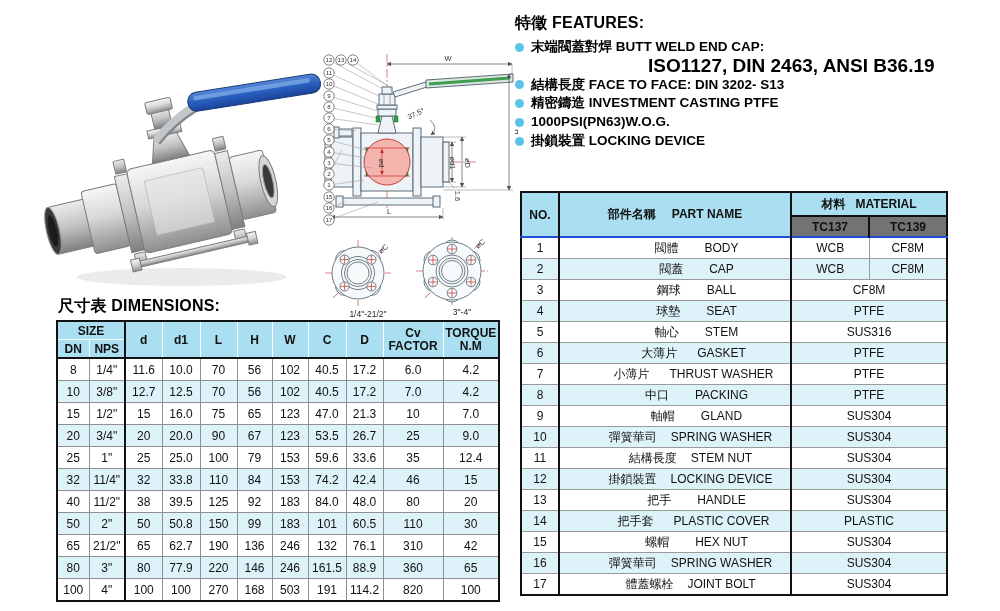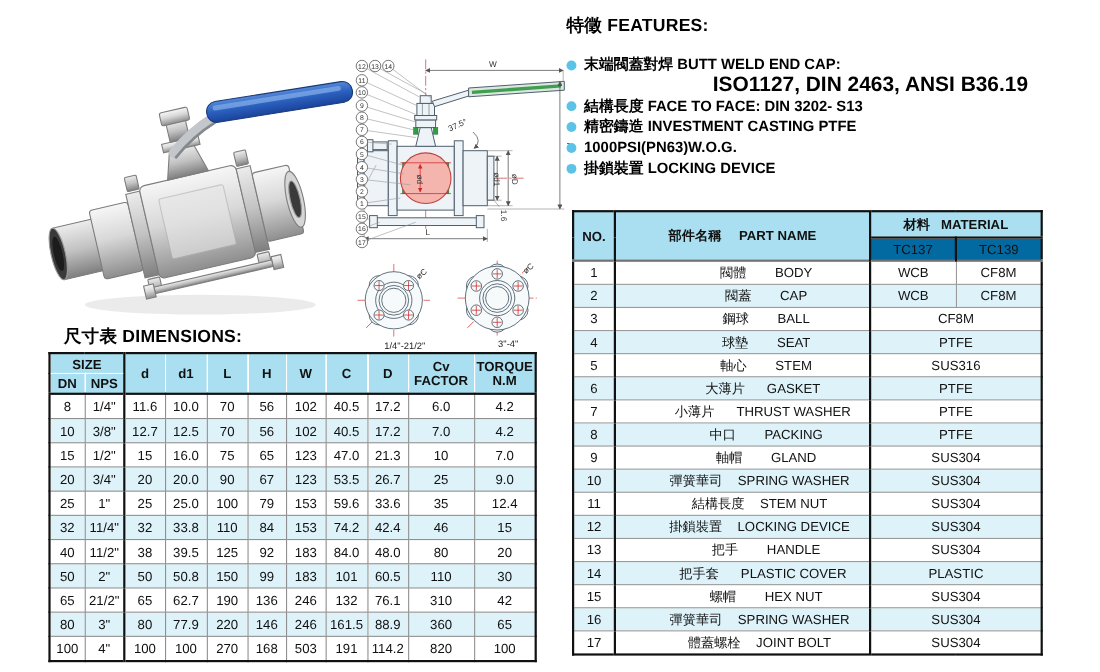--- a/index.html
+++ b/index.html
@@ -5,45 +5,45 @@
   html,body{margin:0;padding:0;background:#fff;}
   #canvas{position:relative;width:1000px;height:611px;background:#ffffff;overflow:hidden;
           font-family:"Liberation Sans","DejaVu Sans",sans-serif;color:#111;}
   .abs{position:absolute;}
 
   
   .sec-title{font-size:16px;font-weight:700;color:#000;letter-spacing:.2px;}
 
   
   #features{left:515px;top:13px;width:482px;}
-  .feat-list{margin-top:16px;}
+  .feat-list{margin-top:4px;}
   .feat-item{display:flex;align-items:center;line-height:18.8px;font-size:13.5px;font-weight:700;color:#000;}
   .bullet{flex:0 0 auto;width:9px;height:9px;border-radius:50%;background:#5ac3e6;margin-right:7px;}
   .feat-sub{margin-left:133px;line-height:18.8px;font-size:19px;font-weight:700;color:#000;}
 
   
   table{border-collapse:collapse;table-layout:fixed;font-size:12px;color:#111;}
   th,td{padding:0;text-align:center;overflow:hidden;white-space:nowrap;}
 
   
   #dims-title{left:58px;top:296px;}
-  #dims-table{left:44px;top:320px;width:442px;border:2px solid #111;}
+  #dims-table{left:56px;top:320px;width:442px;border:2px solid #111;}
   #dims-table th{background:#a9dff0;border:1px solid #fdffff;font-weight:700;height:17px;font-size:12px;}
   #dims-table td{border:1px solid #8f8f8f;height:21px;font-weight:400;}
   #dims-table thead{border-bottom:2px solid #111;}
   #dims-table th.thick-r, #dims-table td:nth-child(2){border-right:2.5px solid #111;}
   #dims-table tr.alt td{background:#ddf2f9;}
   .two-line{line-height:12.5px;}
 
   
   #mat-title{left:515px;top:168px;}
   #mat-table{left:520px;top:191px;width:426px;border:2px solid #111;}
   #mat-table th{background:#a9dff0;border:1px solid #fdffff;height:22px;font-weight:700;}
-  #mat-table tr.tc-row th{background:#0369a1;font-weight:400;height:19px;border-top:2px solid #111;}
-  #mat-table thead{border-bottom:2px solid #737373;}
+  #mat-table tr.tc-row th{background:#737373;font-weight:700;height:19px;border-top:2px solid #111;}
+  #mat-table thead{border-bottom:2px solid #1d4ed8;}
   #mat-table td{border:1px solid #9a9a9a;height:20px;font-weight:400;}
   #mat-table td:first-child, #mat-table th:first-child{border-right:2px solid #111;}
   #mat-table td.pn, #mat-table th.pn{border-right:2px solid #111;}
   #mat-table tr.alt td{background:#ddf2f9;}
   .pn{text-align:center;padding-left:17px;}
   .pn .zh{display:inline-block;width:76px;}
   th.pn{text-align:center;padding-left:0;}
   th.pn .zh{width:auto;margin-right:16px;}
   .mat-h .zh{margin-right:10px;}
 

